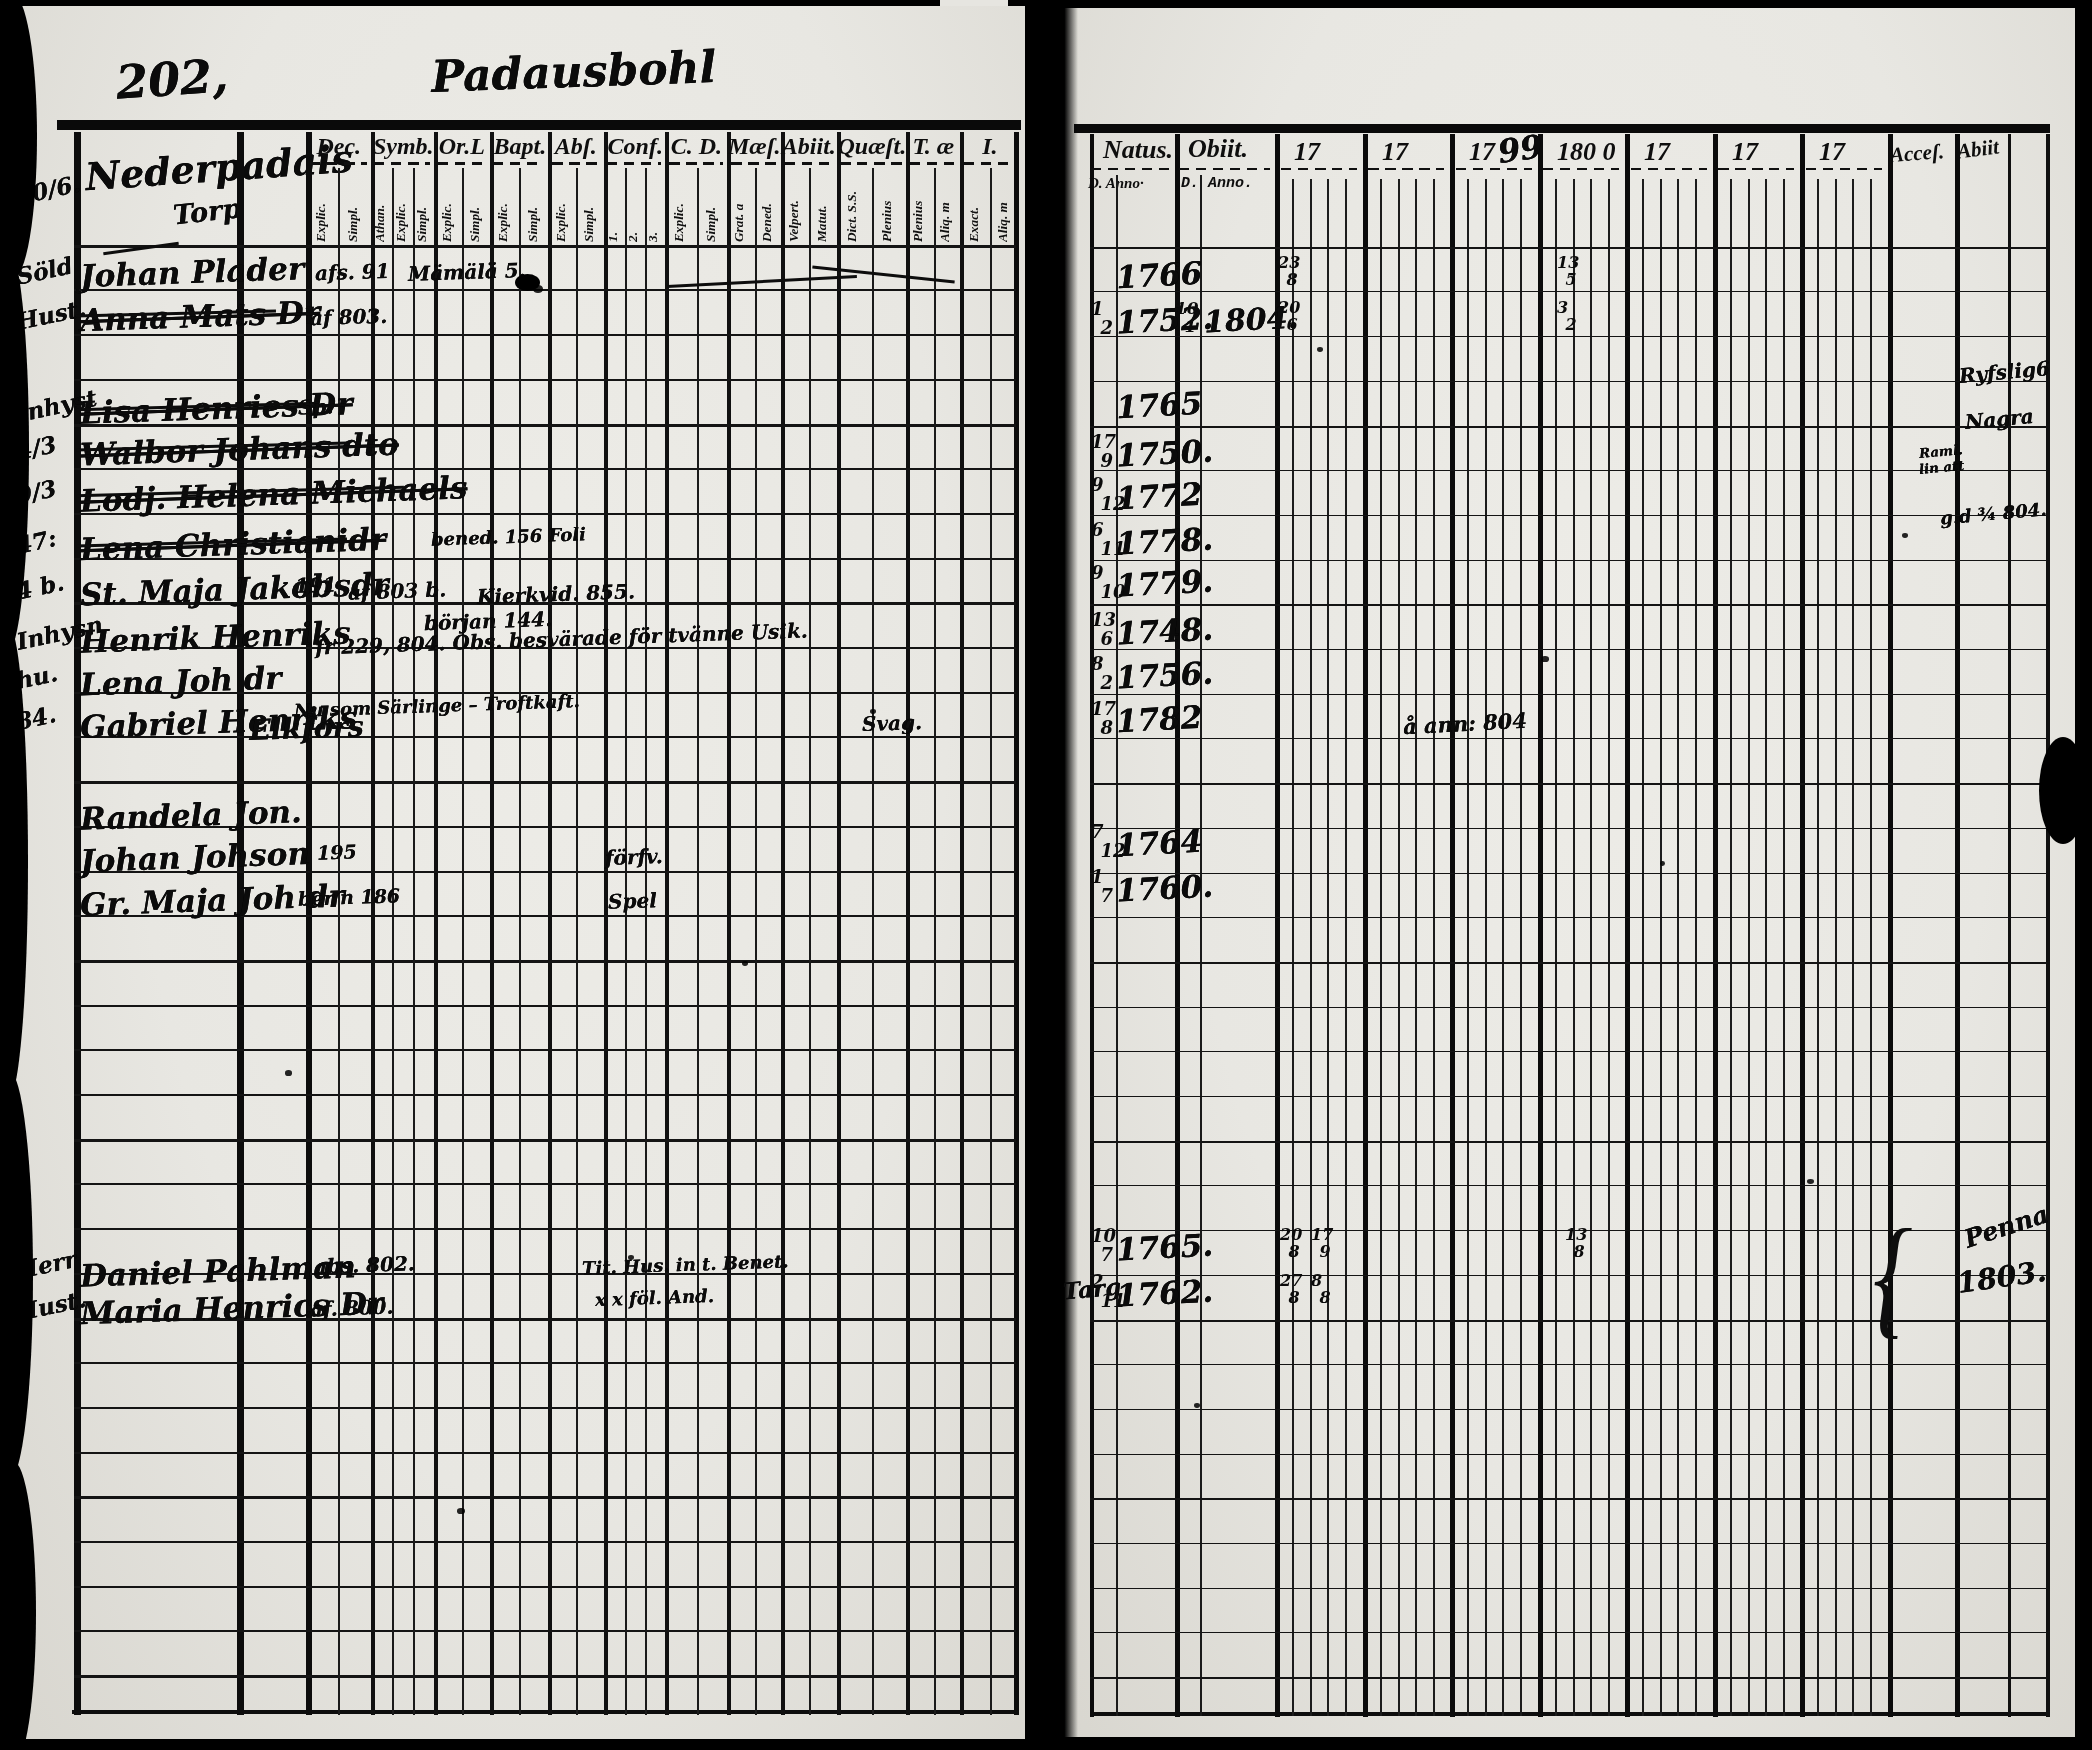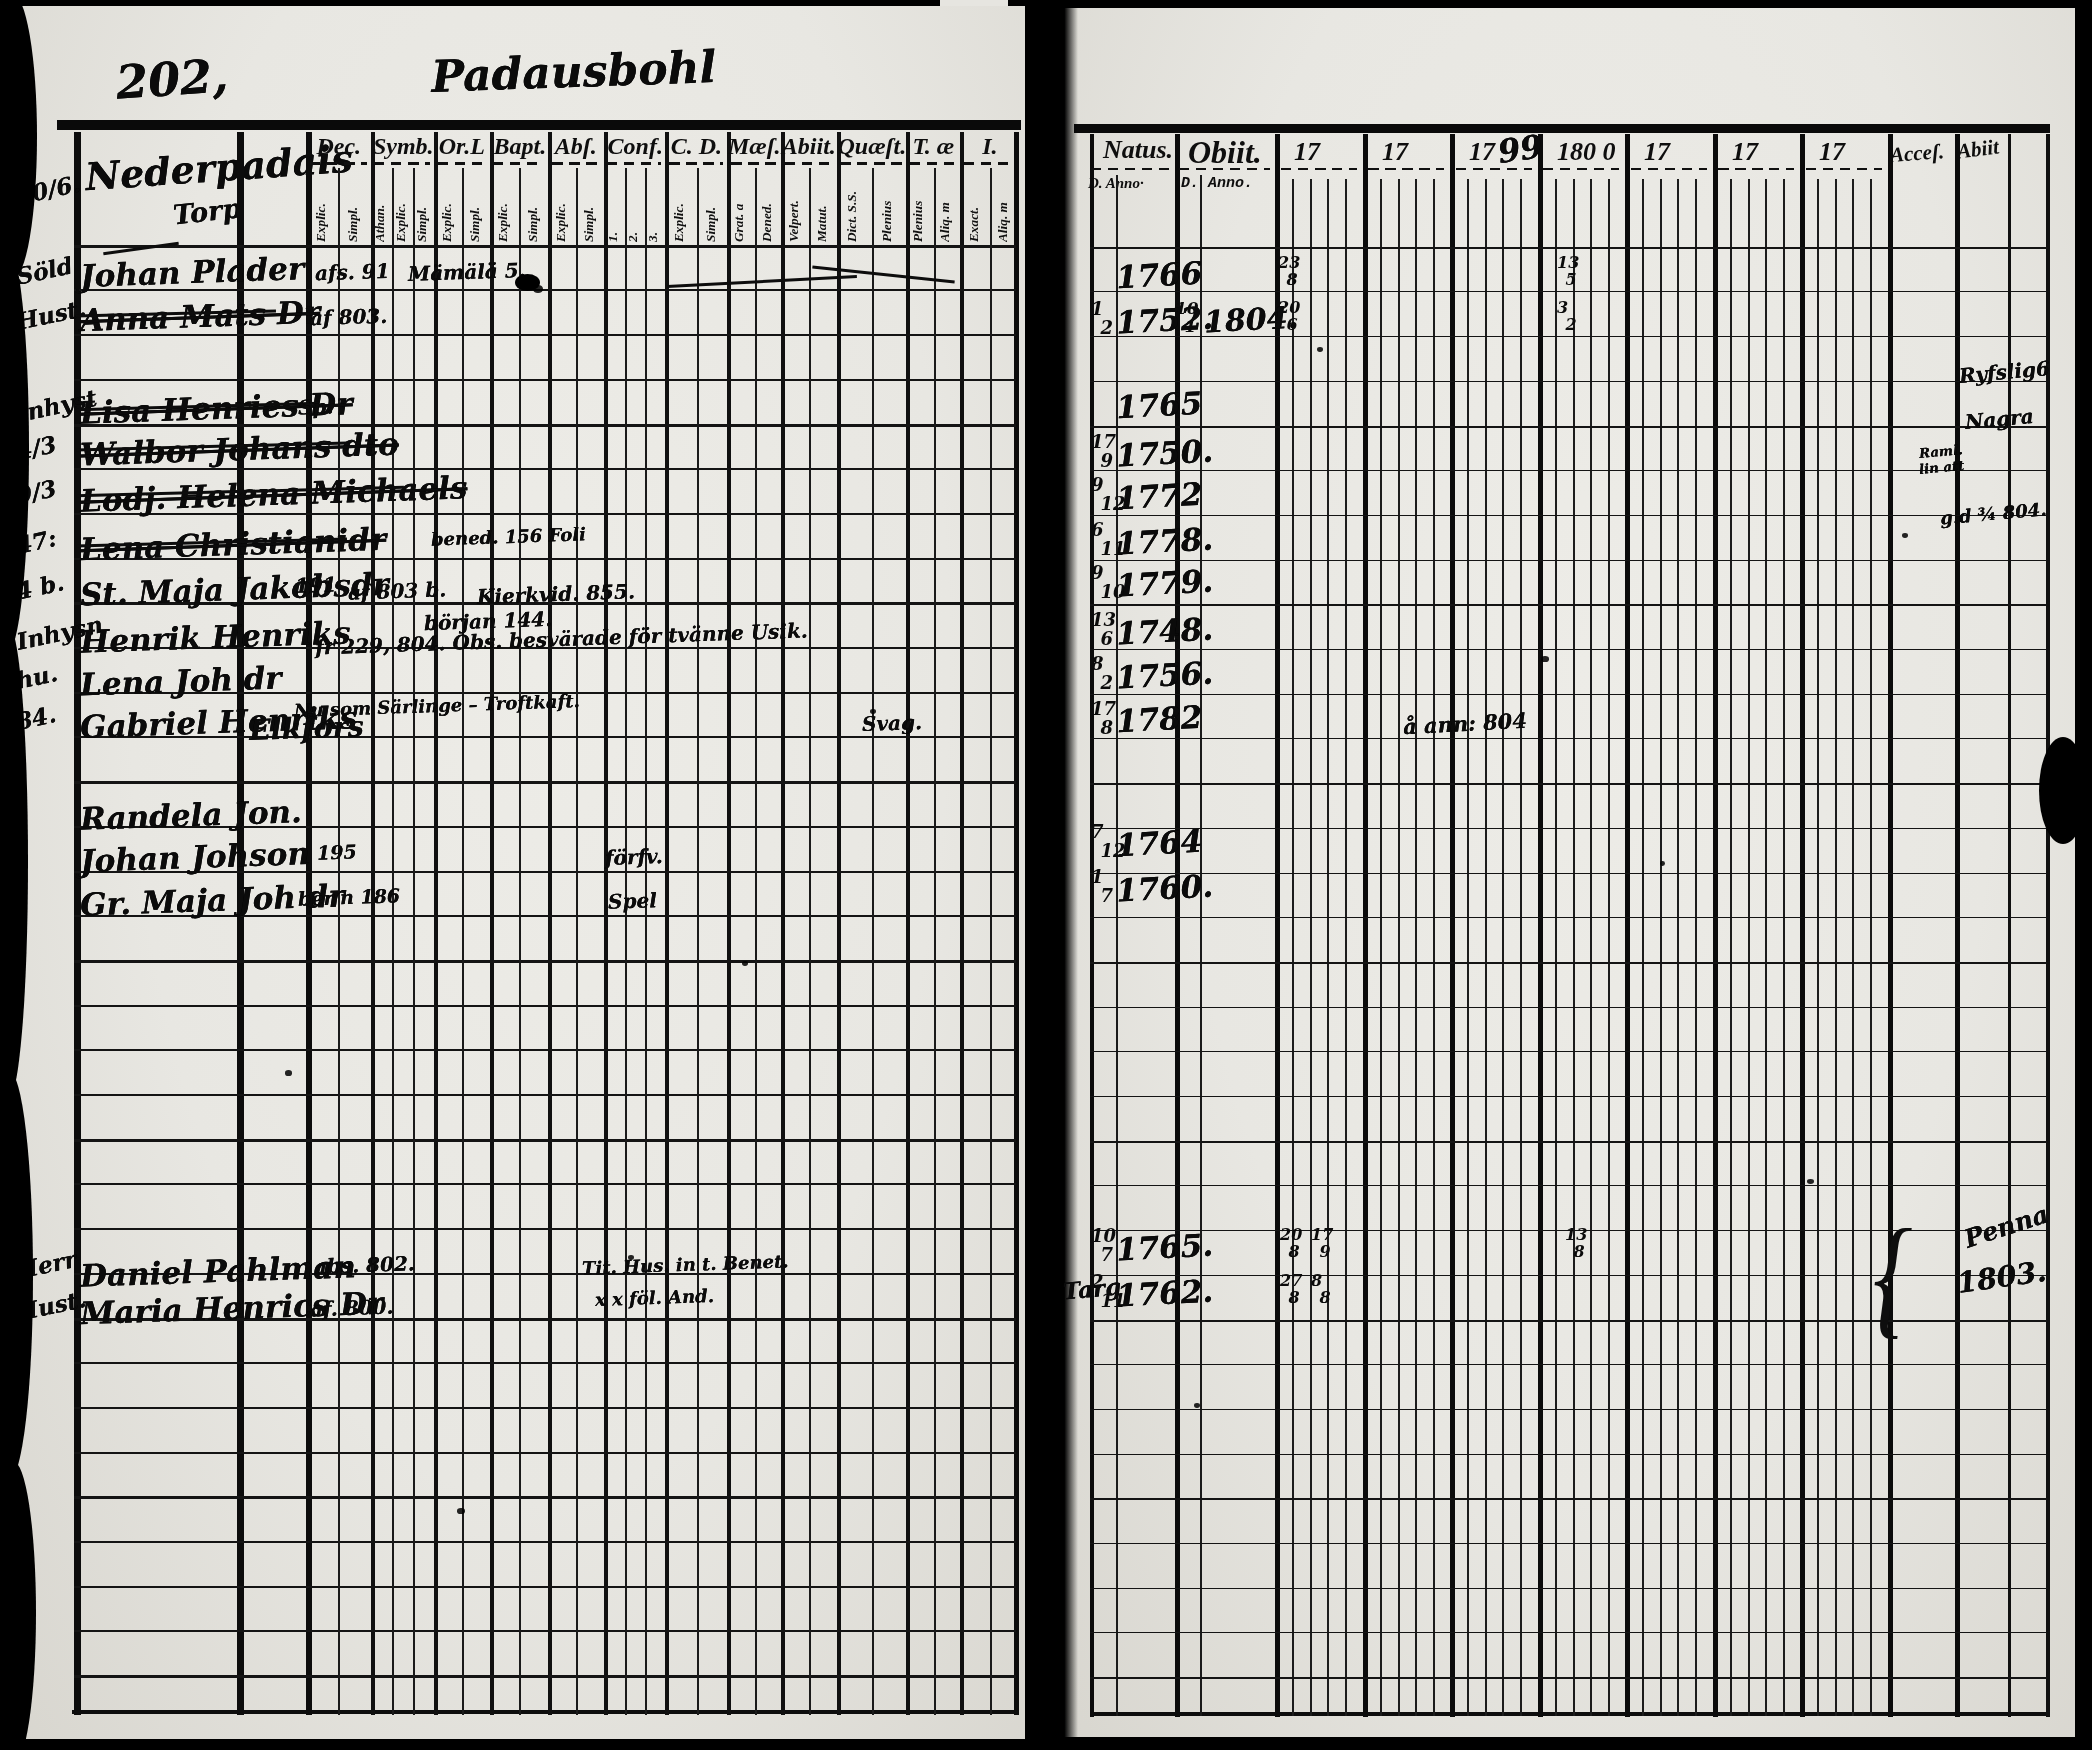--- a/index.html
+++ b/index.html
@@ -19,21 +19,21 @@
   .dash{position:absolute;height:2.9px;background:repeating-linear-gradient(90deg,#101010 0 10.5px,transparent 10.5px 17px);}
   .struck{text-decoration:line-through;text-decoration-thickness:2.9px;}
   .blob{position:absolute;background:#000;border-radius:50%;}
   .frac{position:absolute;font-family:"DejaVu Serif",serif;font-style:italic;font-weight:700;color:#0b0b0b;}
   .pgnum{left:103px;top:46px;font-size:46px;transform:rotate(-4deg);}
   .title{left:418px;top:40px;font-size:44px;transform:rotate(-2deg);}
   .district{left:72px;top:139px;font-size:38px;transform:rotate(-4deg);}
   .district-sub{left:160px;top:190px;font-size:27px;transform:rotate(-6deg);}
   #natus-label{left:42px;top:127px;font-size:26px;}
   #natus-sub{left:27px;top:167px;font-size:15px;}
-  #obiit-label{left:127px;top:126px;font-size:32px;}
+  #obiit-label{left:127px;top:126px;font-size:26px;}
   #obiit-sub{left:120px;top:167px;font-size:15px;font-family:Liberation Mono, monospace;}
   #accef-label{left:829px;top:133px;font-size:21px;transform:rotate(-4deg);}
   #abiit-label{left:896px;top:129px;font-size:21px;transform:rotate(-7deg);}
 </style>
 </head>
 <body>
 
 <div class="canvas">
   <div class="blob" style="left:940px;top:0;width:68px;height:28.5px;background:#e6e5e0;border-radius:0;"></div>
 

